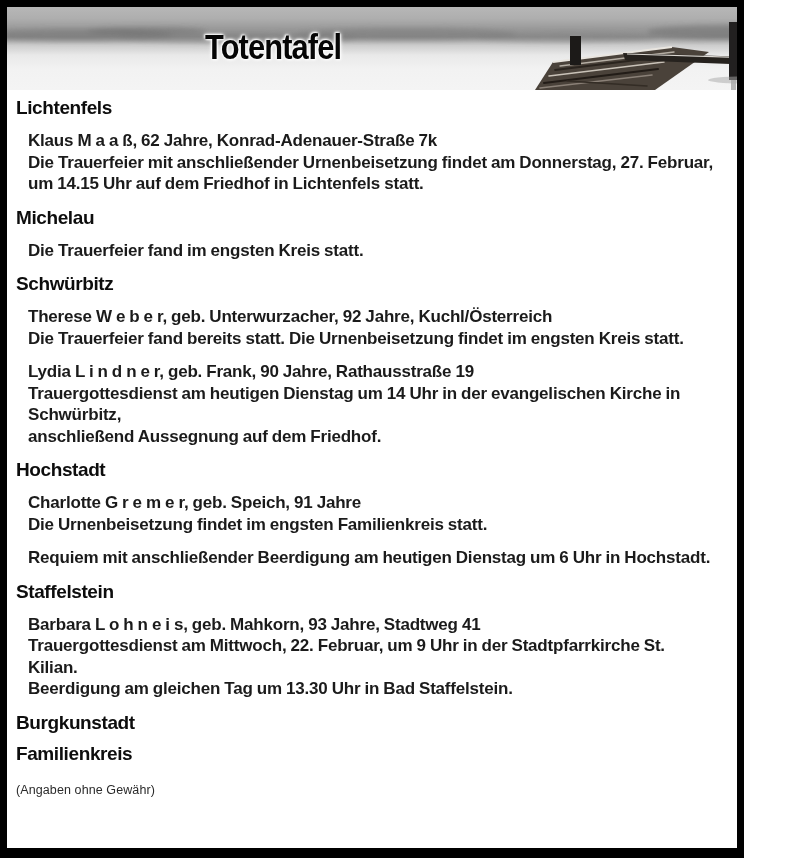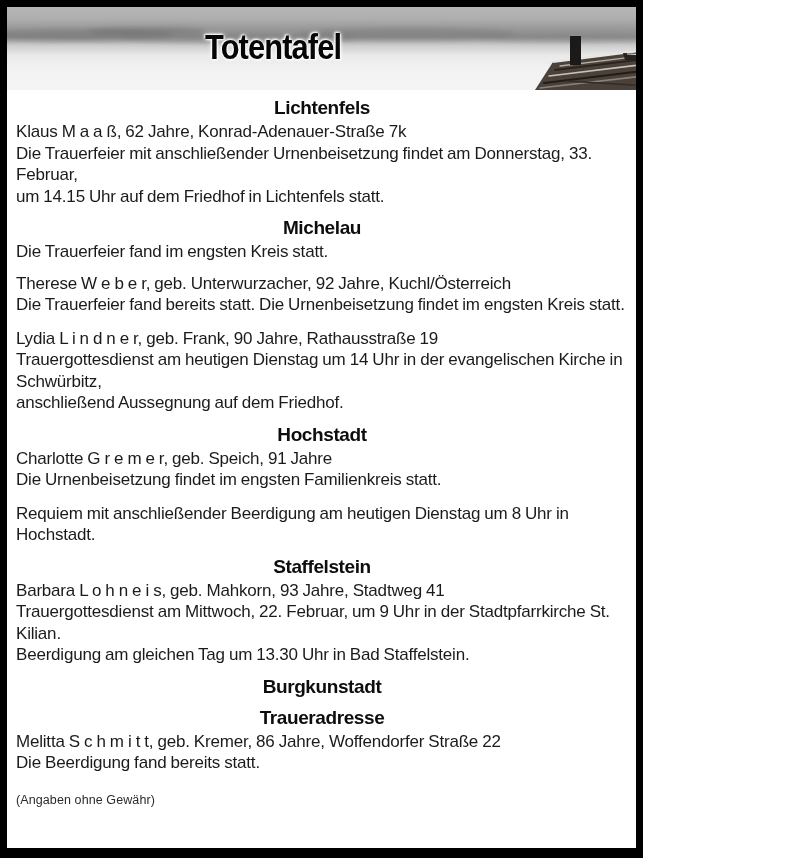--- a/index.html
+++ b/index.html
@@ -3,21 +3,21 @@
 <meta charset="utf-8">
 <style>
   html,body { margin:0; padding:0; background:#ffffff; }
   body {
     width:800px; height:858px;
     font-family:"Liberation Sans","DejaVu Sans",sans-serif;
     -webkit-font-smoothing:antialiased;
   }
   .page {
     box-sizing:border-box;
-    width:643px; height:858px;
+    width:744px; height:858px;
     border:7px solid #000;
     border-bottom-width:10px;
     background:#fff;
     position:relative;
     overflow:hidden;
   }
   
   header { position:relative; height:83px; }
   header svg { display:block; width:786px; height:83px; }
   h1.title {
@@ -30,23 +30,23 @@
       0 0 6px rgba(255,255,255,.9),
       1px 1px 2px rgba(255,255,255,.9),
       -1px -1px 2px rgba(255,255,255,.9);
   }
   
   main { padding:7px 8px 0 9px; color:#1b1b1b; }
   section { margin:0 0 10px 0; }
   h2.town {
     margin:0 0 3px 0;
     font-size:19px; line-height:21px; font-weight:bold;
-    letter-spacing:-0.4px; color:#0d0d0d;text-align:center;
+    letter-spacing:-0.4px; color:#0d0d0d;
   }
-  .entry { margin:0; }
+  .entry { margin:12px;font-weight:bold; }
   .entry + .entry { margin-top:12px; }
   .line {
     display:block;
     font-size:17px; line-height:21.5px;
     letter-spacing:-0.2px; word-spacing:-0.4px;
   }
   footer { padding:6px 0 0 9px; }
   .disclaimer { font-size:12.5px; color:#2a2a2a; letter-spacing:.1px; }
 </style>
 </head>
@@ -108,68 +108,65 @@
       <ellipse cx="735" cy="73" rx="34" ry="3.5" fill="#a8a8a8" opacity="0.5"></ellipse>
     </svg>
     <h1 class="title">Totentafel</h1>
   </header>
 
   <main id="obituary-main">
       <section>
         <h2 class="town">Lichtenfels</h2>
         <p class="entry">
           <span class="line">Klaus M a a ß, 62 Jahre, Konrad-Adenauer-Straße 7k</span>
-          <span class="line">Die Trauerfeier mit anschließender Urnenbeisetzung findet am Donnerstag, 33. Februar,</span>
+          <span class="line">Die Trauerfeier mit anschließender Urnenbeisetzung findet am Donnerstag, 27. Februar,</span>
           <span class="line">um 14.15 Uhr auf dem Friedhof in Lichtenfels statt.</span>
         </p>
       </section>
       <section>
         <h2 class="town">Michelau</h2>
         <p class="entry">
           <span class="line">Die Trauerfeier fand im engsten Kreis statt.</span>
         </p>
       </section>
       <section>
+        <h2 class="town">Schwürbitz</h2>
         <p class="entry">
           <span class="line">Therese W e b e r, geb. Unterwurzacher, 92 Jahre, Kuchl/Österreich</span>
           <span class="line">Die Trauerfeier fand bereits statt. Die Urnenbeisetzung findet im engsten Kreis statt.</span>
         </p>
         <p class="entry">
           <span class="line">Lydia L i n d n e r, geb. Frank, 90 Jahre, Rathausstraße 19</span>
           <span class="line">Trauergottesdienst am heutigen Dienstag um 14 Uhr in der evangelischen Kirche in Schwürbitz,</span>
           <span class="line">anschließend Aussegnung auf dem Friedhof.</span>
         </p>
       </section>
       <section>
         <h2 class="town">Hochstadt</h2>
         <p class="entry">
           <span class="line">Charlotte G r e m e r, geb. Speich, 91 Jahre</span>
           <span class="line">Die Urnenbeisetzung findet im engsten Familienkreis statt.</span>
         </p>
         <p class="entry">
-          <span class="line">Requiem mit anschließender Beerdigung am heutigen Dienstag um 8 Uhr in Hochstadt.</span>
+          <span class="line">Requiem mit anschließender Beerdigung am heutigen Dienstag um 6 Uhr in Hochstadt.</span>
         </p>
       </section>
       <section>
         <h2 class="town">Staffelstein</h2>
         <p class="entry">
           <span class="line">Barbara L o h n e i s, geb. Mahkorn, 93 Jahre, Stadtweg 41</span>
           <span class="line">Trauergottesdienst am Mittwoch, 22. Februar, um 9 Uhr in der Stadtpfarrkirche St. Kilian.</span>
           <span class="line">Beerdigung am gleichen Tag um 13.30 Uhr in Bad Staffelstein.</span>
         </p>
       </section>
       <section>
         <h2 class="town">Burgkunstadt</h2>
       </section>
       <section>
-        <h2 class="town">Traueradresse</h2>
-        <p class="entry">
-          <span class="line">Melitta S c h m i t t, geb. Kremer, 86 Jahre, Woffendorfer Straße 22</span>
-          <span class="line">Die Beerdigung fand bereits statt.</span>
-        </p>
+        <h2 class="town">Familienkreis</h2>
       </section>
     </main>
 
   <footer>
     <span class="disclaimer">(Angaben ohne Gewähr)</span>
   </footer>
 
 </div>
 
 </body></html>

